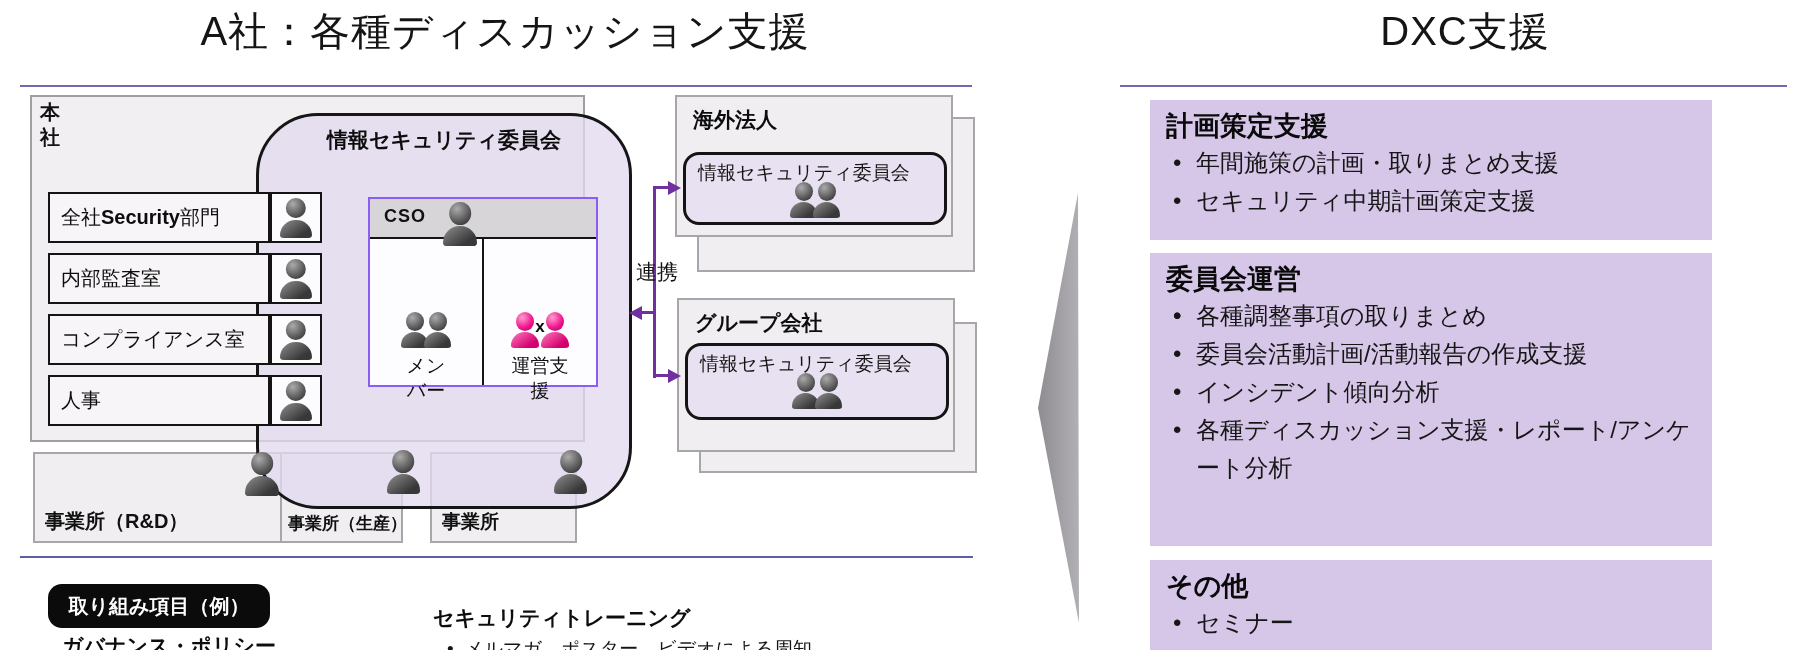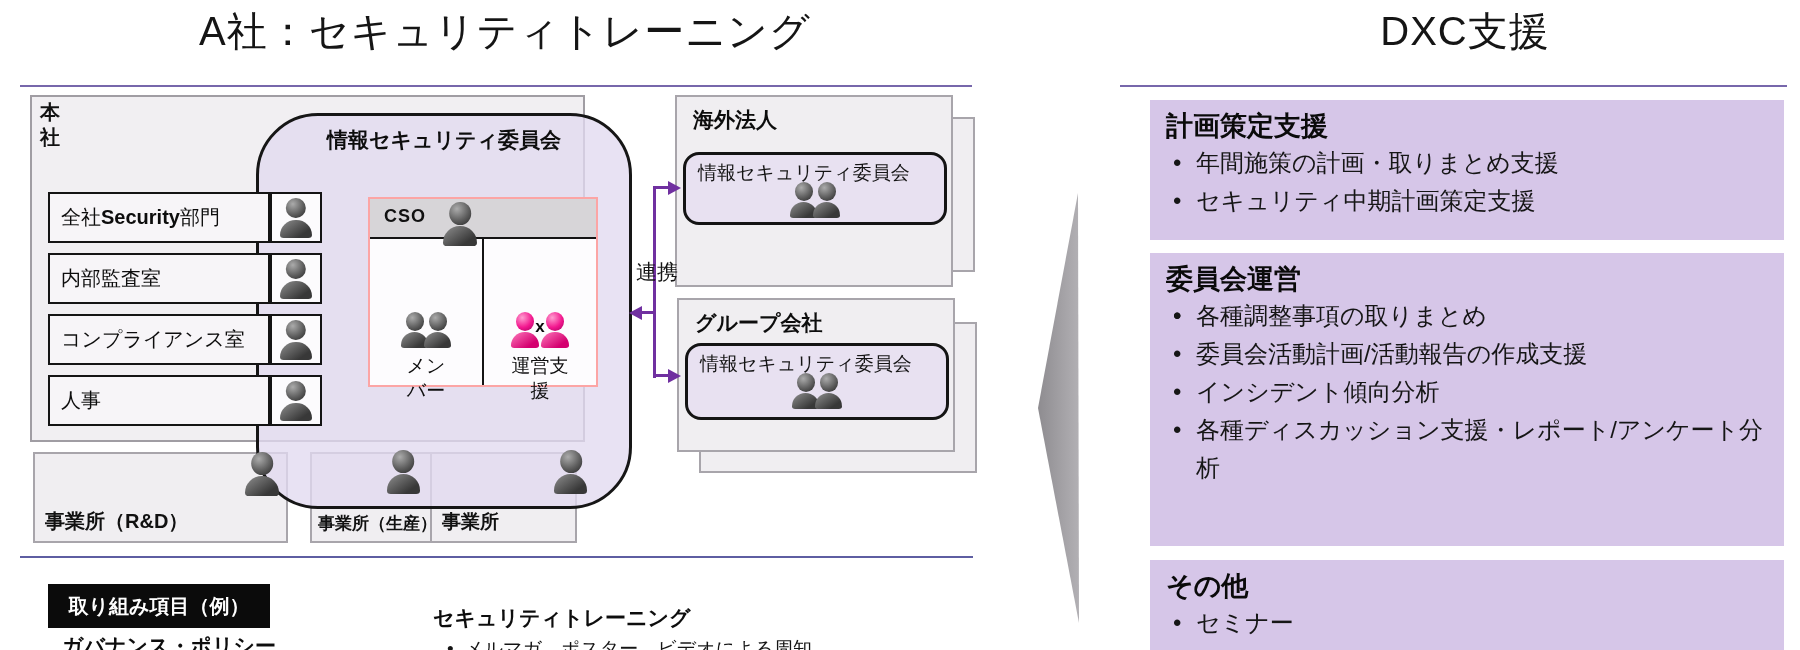--- a/index.html
+++ b/index.html
@@ -29,21 +29,21 @@
   }
   .committee-title{left:266px;top:126px;width:356px;text-align:center;font-size:21px;font-weight:700;color:#0d0d0d;}
 
   .dept-label{left:48px;width:222px;height:51px;background:#f7f5f8;border:2px solid #141414;box-sizing:border-box;
     display:flex;align-items:center;padding-left:11px;font-size:20px;color:#0d0d0d;white-space:nowrap;}
   .dept-label .latin-bold{font-weight:700;}
   .dept-icon-cell{left:270px;width:52px;height:51px;background:#fcfbfd;border:2px solid #141414;box-sizing:border-box;
     display:flex;align-items:center;justify-content:center;}
   .r0{top:192px;} .r1{top:253px;} .r2{top:314px;} .r3{top:375px;align-items:center;}
 
-  .cso-box{left:368px;top:197px;width:230px;height:190px;background:#fdfcfe;border:2px solid #fca5a5;box-sizing:border-box;display:flex;flex-direction:column;}
+  .cso-box{left:368px;top:197px;width:230px;height:190px;background:#fdfcfe;border:2px solid #8b5cf6;box-sizing:border-box;display:flex;flex-direction:column;}
   .cso-header{height:38px;background:#d7d5d8;border-bottom:2px solid #141414;position:relative;flex:0 0 auto;}
   .cso-header .cso-text{position:absolute;left:14px;top:7px;font-size:18px;font-weight:700;letter-spacing:1px;}
   .cso-header .person{position:absolute;left:72px;top:3px;z-index:5;}
   .cso-cells{flex:1;display:flex;}
   .cso-cell{flex:1;position:relative;}
   .cso-cell.left{border-right:2px solid #141414;}
   .cell-icons{position:absolute;left:0;right:0;top:73px;text-align:center;}
   .cell-text{position:absolute;top:114px;left:0;right:0;display:flex;justify-content:center;font-size:19px;line-height:25px;color:#0d0d0d;}
   .cell-text .wrapbox{display:inline-block;text-align:center;}
   .memw{width:46px;} .supw{width:64px;}
@@ -73,51 +73,51 @@
   .inner-icons{text-align:center;margin-top:-4px;}
 
   
   .pline{background:#7030a0;}
   .arr-right{width:0;height:0;border-top:7px solid transparent;border-bottom:7px solid transparent;border-left:13px solid #7030a0;}
   .arr-left{width:0;height:0;border-top:7px solid transparent;border-bottom:7px solid transparent;border-right:13px solid #7030a0;}
   .renkei-label{left:636px;top:258px;font-size:21px;color:#141414;}
 
   
   .badge{left:48px;top:584px;width:222px;height:44px;background:#0b0b0b;color:#fff;
-    font-size:20px;font-weight:700;text-align:center;line-height:44px;}
+    font-size:20px;font-weight:700;text-align:center;line-height:44px;border-radius:14px;}
   .init-item{font-size:21px;font-weight:700;color:#0d0d0d;white-space:nowrap;}
   .init-bullet{font-size:19px;color:#141414;white-space:nowrap;}
 
   
-  .rbox{left:1150px;width:634px;background:#d6c6e8;box-sizing:border-box;padding:8px 16px;}
+  .rbox{left:1150px;width:562px;background:#d6c6e8;box-sizing:border-box;padding:8px 16px;}
   .rbox-header{font-size:27px;font-weight:700;line-height:36px;color:#0a0a0a;}
   .bullet{position:relative;padding-left:30px;font-size:24px;line-height:38px;color:#161616;}
   .bullet .dot{position:absolute;left:7px;}
   .sub-bullet{padding-left:114px;font-size:24px;line-height:38px;color:#161616;display:flex;gap:14px;}
 
   .big-arrow{left:1028px;top:183px;}
 </style>
 </head>
 <body>
 
 
 
 
-<div class="abs main-title">A社：セキュリティトレーニング</div>
+<div class="abs main-title">A社：各種ディスカッション支援</div>
 <div class="abs underline" style="left:20px;top:85px;width:952px;"></div>
 
 
 <div class="abs honsha"></div>
 <div class="abs honsha-label">本社</div>
 
 
 <div class="abs site-box" style="left:33px;width:255px;">
   <span class="site-label" style="font-size:20px;">事業所（R&amp;D）</span>
 </div>
-<div class="abs site-box" style="left:310px;width:123px;">
+<div class="abs site-box" style="left:280px;width:123px;">
   <span class="site-label" style="font-size:17px;left:6px;">事業所（生産）</span>
 </div>
 <div class="abs site-box" style="left:430px;width:147px;">
   <span class="site-label" style="font-size:19px;">事業所</span>
 </div>
 
 
 <div class="abs committee-round"></div>
 <div class="abs committee-title">情報セキュリティ委員会</div>
 
@@ -183,21 +183,21 @@
   </div>
 </div>
 
 
 <span class="abs person md" style="left:244px;top:452px;"></span>
 <span class="abs person md" style="left:345px;top:450px;"></span>
 <span class="abs person md" style="left:472px;top:450px;"></span>
 
 
 <div class="abs stack-shadow" style="left:697px;top:117px;height:155px;"></div>
-<div class="abs stack-front" style="left:675px;top:95px;height:192px;">
+<div class="abs stack-front" style="left:675px;top:95px;height:142px;">
   <span class="stack-label">海外法人</span>
   <div class="inner-round" style="top:55px;height:73px;">
     <div class="inner-title">情報セキュリティ委員会</div>
     <div class="inner-icons">
       <span class="pair">
         <span class="person sm"></span>
         <span class="person sm"></span>
       </span>
     </div>
   </div>

